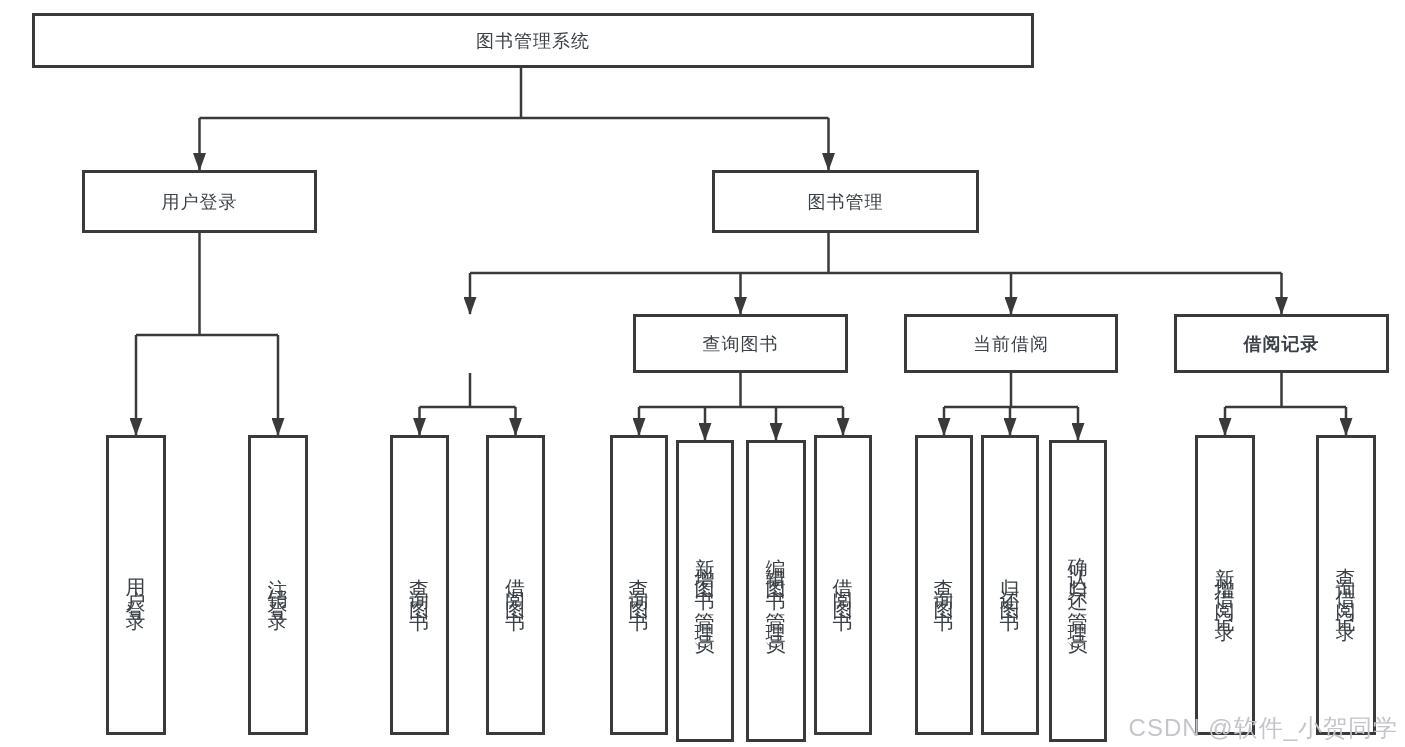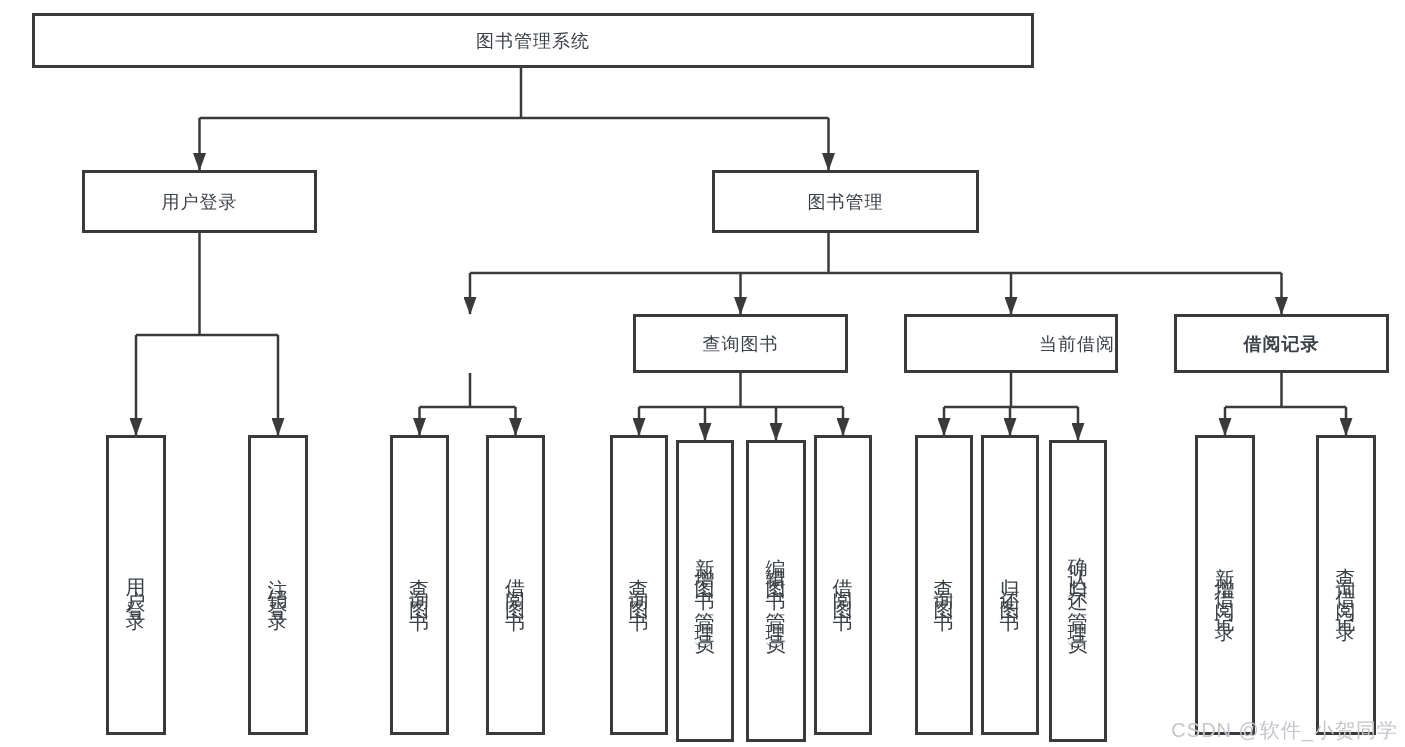--- a/index.html
+++ b/index.html
@@ -46,21 +46,21 @@
     text-orientation: mixed;
     font-size: 20px;
     letter-spacing: 11px;
     line-height: 1;
     color: #3b4046;
   }
   .watermark {
     position: absolute;
     right: 7px;
     bottom: 3px;
-    font-size: 20px;
+    font-size: 24px;
     letter-spacing: 1px;
     color: #c4c4ca;
     z-index: 5;
     white-space: nowrap;
   }
   line { stroke: #3a3a3a; stroke-width: 2.5; }
 </style>
 </head>
 <body>
 
@@ -135,21 +135,21 @@
   <div class="node hbox" style="left:82px; top:170px; width:235px; height:63px;">
     <span>用户登录</span>
   </div>
   <div class="node hbox" style="left:712px; top:170px; width:267px; height:63px;">
     <span>图书管理</span>
   </div>
 
   <div class="node hbox" style="left:633px; top:314px; width:215px; height:59px;">
     <span>查询图书</span>
   </div>
-  <div class="node hbox" style="left:904px; top:314px; width:214px; height:59px;justify-content:flex-end;">
+  <div class="node hbox" style="left:904px; top:314px; width:214px; height:59px;">
     <span>当前借阅</span>
   </div>
   <div class="node hbox" style="left:1174px; top:314px; width:215px; height:59px;font-weight:bold;">
     <span>借阅记录</span>
   </div>
 
   <div class="node vbox" style="left:106px; top:435px; width:60px; height:300px;">
     <span class="vtext">用户登录</span>
   </div>
   <div class="node vbox" style="left:248px; top:435px; width:60px; height:300px;">

